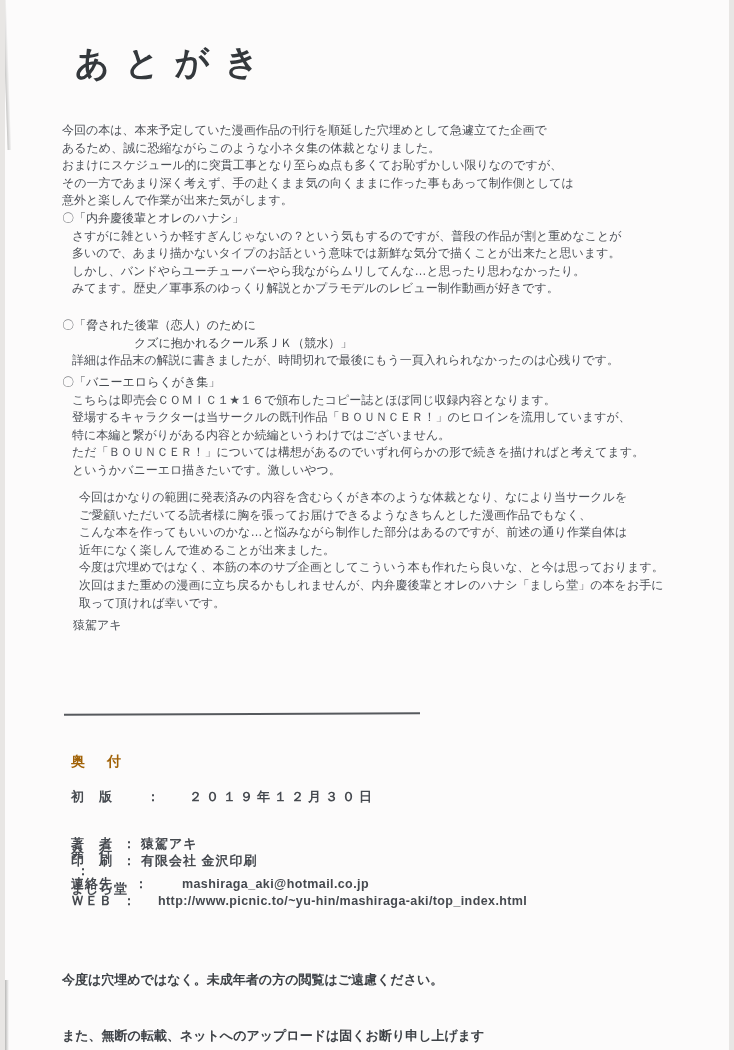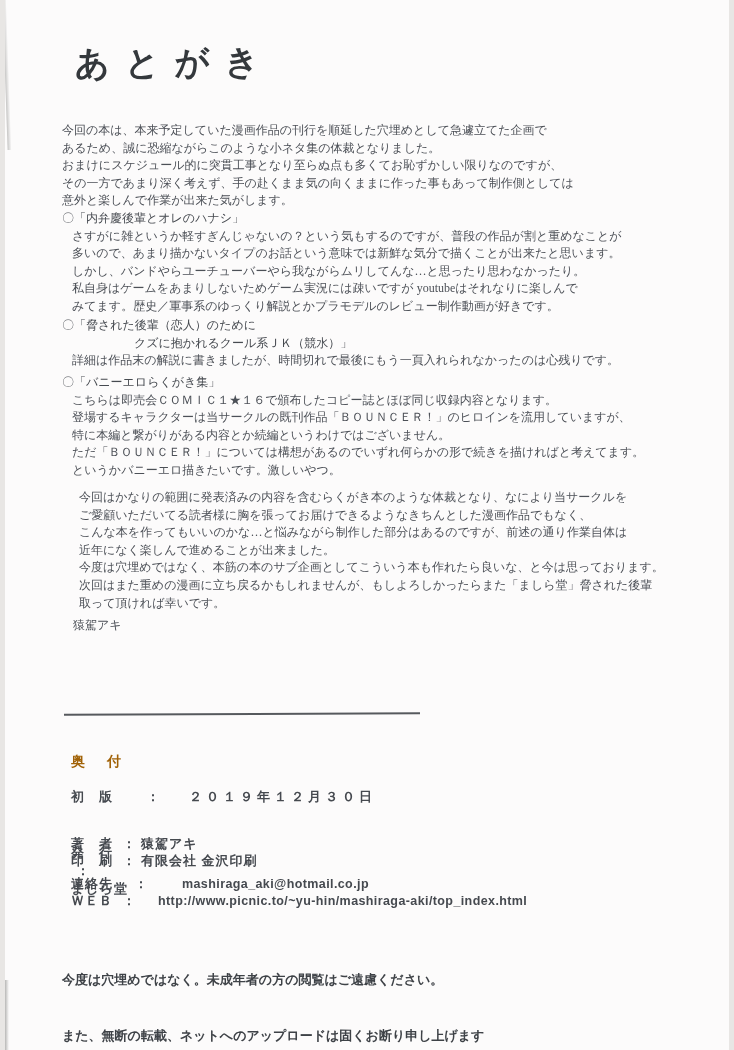--- a/index.html
+++ b/index.html
@@ -17,21 +17,21 @@
   .edge-bottom-left{left:0;top:980px;width:4px;height:70px;opacity:.7;}
 
   .title{
     position:absolute;left:70px;top:40px;
     font-size:34px;font-weight:700;color:#34383c;
     letter-spacing:15px;
     transform:rotate(-.6deg);
     white-space:nowrap;
   }
 
-  .txt{font-size:12px;line-height:17.6px;white-space:pre;color:#4c5057;font-family:Liberation Serif, serif;}
+  .txt{font-size:12px;line-height:17.6px;white-space:pre;color:#4c5057;}
   .block{position:absolute;left:57px;}
   .b-intro{top:122px;}
   .b-sec1{top:210px;}
   .b-sec2{top:317px;}
   .b-sec3{top:374px;}
   .b-close{top:489px;margin-left:17px;}
   .sec-head{font-size:12px;line-height:17.6px;white-space:pre;color:#464a50;}
   .sec-body{padding-left:10px;}
   .sec2-sub{padding-left:72px;}
 
@@ -82,21 +82,20 @@
     <div class="txt">その一方であまり深く考えず、手の赴くまま気の向くままに作った事もあって制作側としては</div>
     <div class="txt">意外と楽しんで作業が出来た気がします。</div>
   </div>
 
   <div class="block b-sec1">
     <div class="sec-head">〇「内弁慶後輩とオレのハナシ」</div>
     <div class="sec-body">
       <div class="txt">さすがに雑というか軽すぎんじゃないの？という気もするのですが、普段の作品が割と重めなことが</div>
       <div class="txt">多いので、あまり描かないタイプのお話という意味では新鮮な気分で描くことが出来たと思います。</div>
       <div class="txt">しかし、バンドやらユーチューバーやら我ながらムリしてんな…と思ったり思わなかったり。</div>
-      <div class="txt">私自身はゲームをあまりしないためゲーム実況には疎いですが youtubeはそれなりに楽しんで</div>
       <div class="txt">みてます。歴史／軍事系のゆっくり解説とかプラモデルのレビュー制作動画が好きです。</div>
     </div>
   </div>
 
   <div class="block b-sec2">
     <div class="sec-head">〇「脅された後輩（恋人）のために</div>
     <div class="sec-head sec2-sub">クズに抱かれるクール系ＪＫ（競水）」</div>
     <div class="sec-body">
       <div class="txt">詳細は作品末の解説に書きましたが、時間切れで最後にもう一頁入れられなかったのは心残りです。</div>
     </div>
@@ -112,21 +111,21 @@
       <div class="txt">というかバニーエロ描きたいです。激しいやつ。</div>
     </div>
   </div>
 
   <div class="block b-close">
     <div class="txt">今回はかなりの範囲に発表済みの内容を含むらくがき本のような体裁となり、なにより当サークルを</div>
     <div class="txt">ご愛顧いただいてる読者様に胸を張ってお届けできるようなきちんとした漫画作品でもなく、</div>
     <div class="txt">こんな本を作ってもいいのかな…と悩みながら制作した部分はあるのですが、前述の通り作業自体は</div>
     <div class="txt">近年になく楽しんで進めることが出来ました。</div>
     <div class="txt">今度は穴埋めではなく、本筋の本のサブ企画としてこういう本も作れたら良いな、と今は思っております。</div>
-    <div class="txt">次回はまた重めの漫画に立ち戻るかもしれませんが、もしよろしかったらまた「ましら堂」脅された後輩</div>
+    <div class="txt">次回はまた重めの漫画に立ち戻るかもしれませんが、内弁慶後輩とオレのハナシ「ましら堂」の本をお手に</div>
     <div class="txt">取って頂ければ幸いです。</div>
   </div>
 
   <div class="signature">猿駕アキ</div>
 
   <div class="divider"></div>
 
   <div class="colophon-title">奥　付</div>
 
   <div class="row r-edition">

